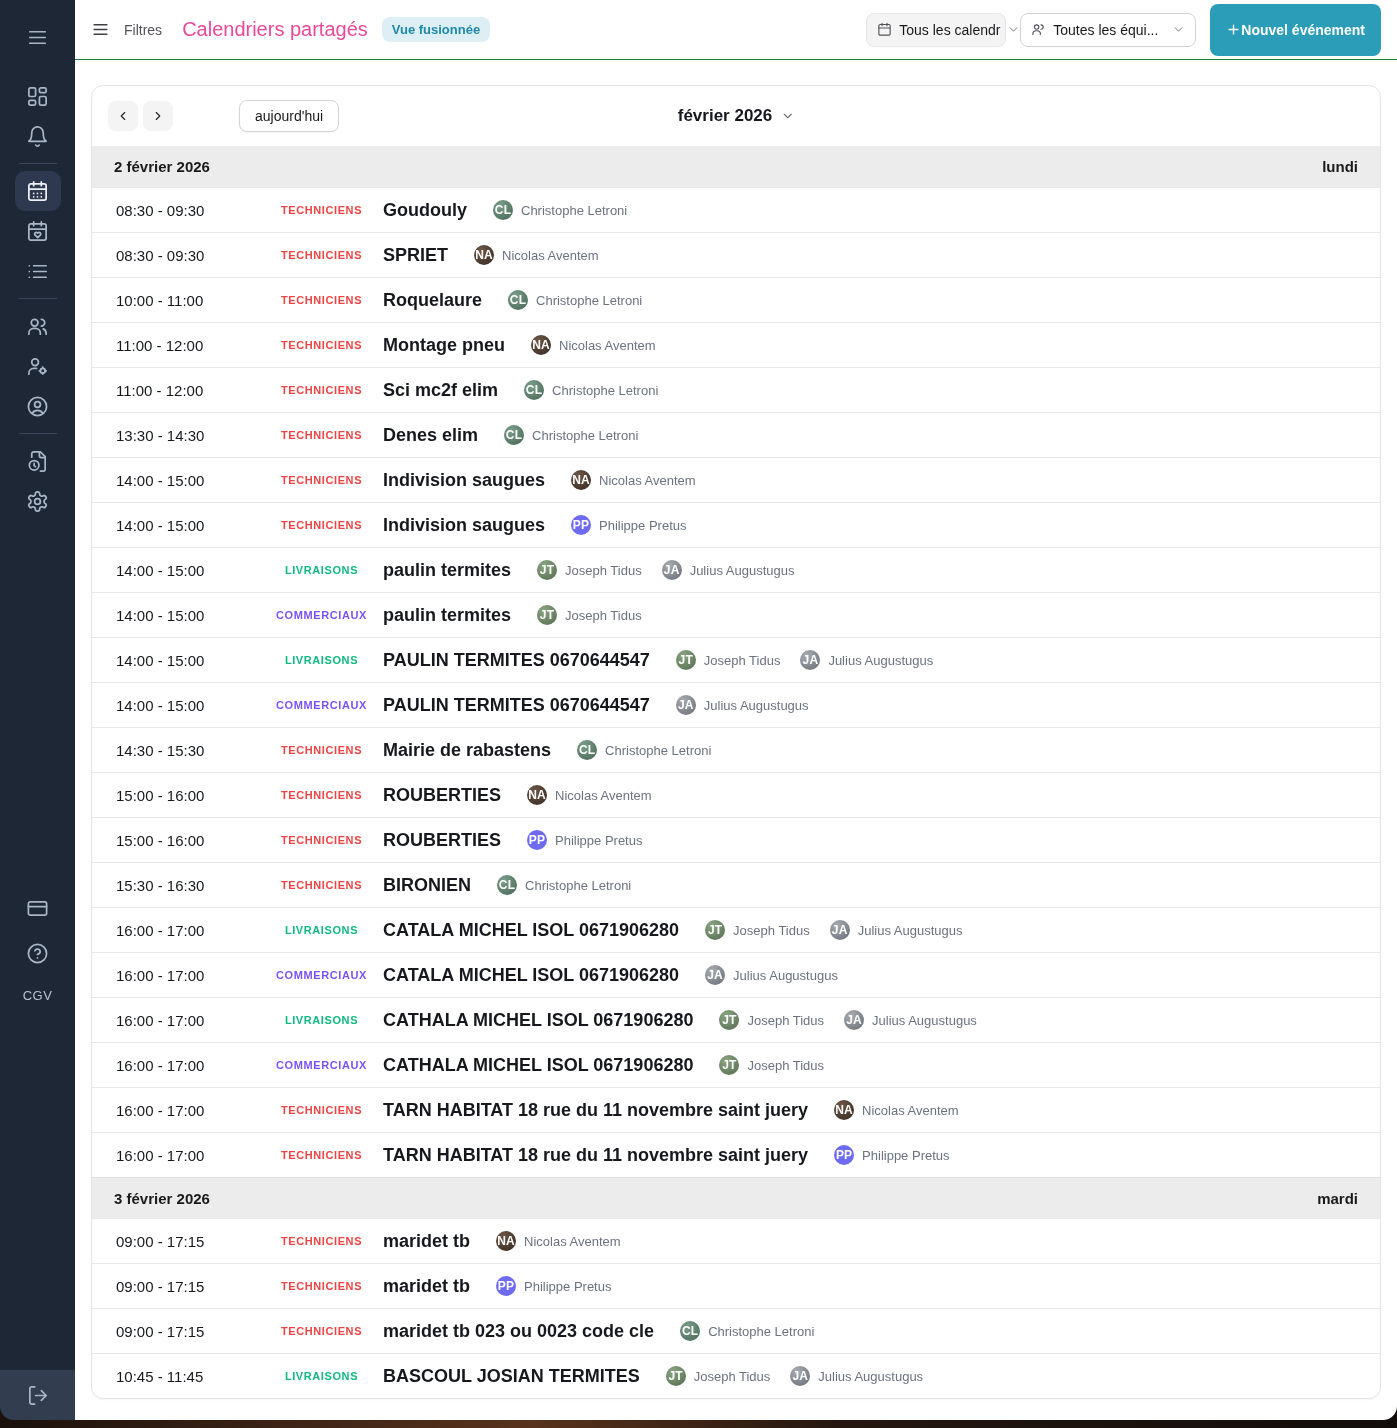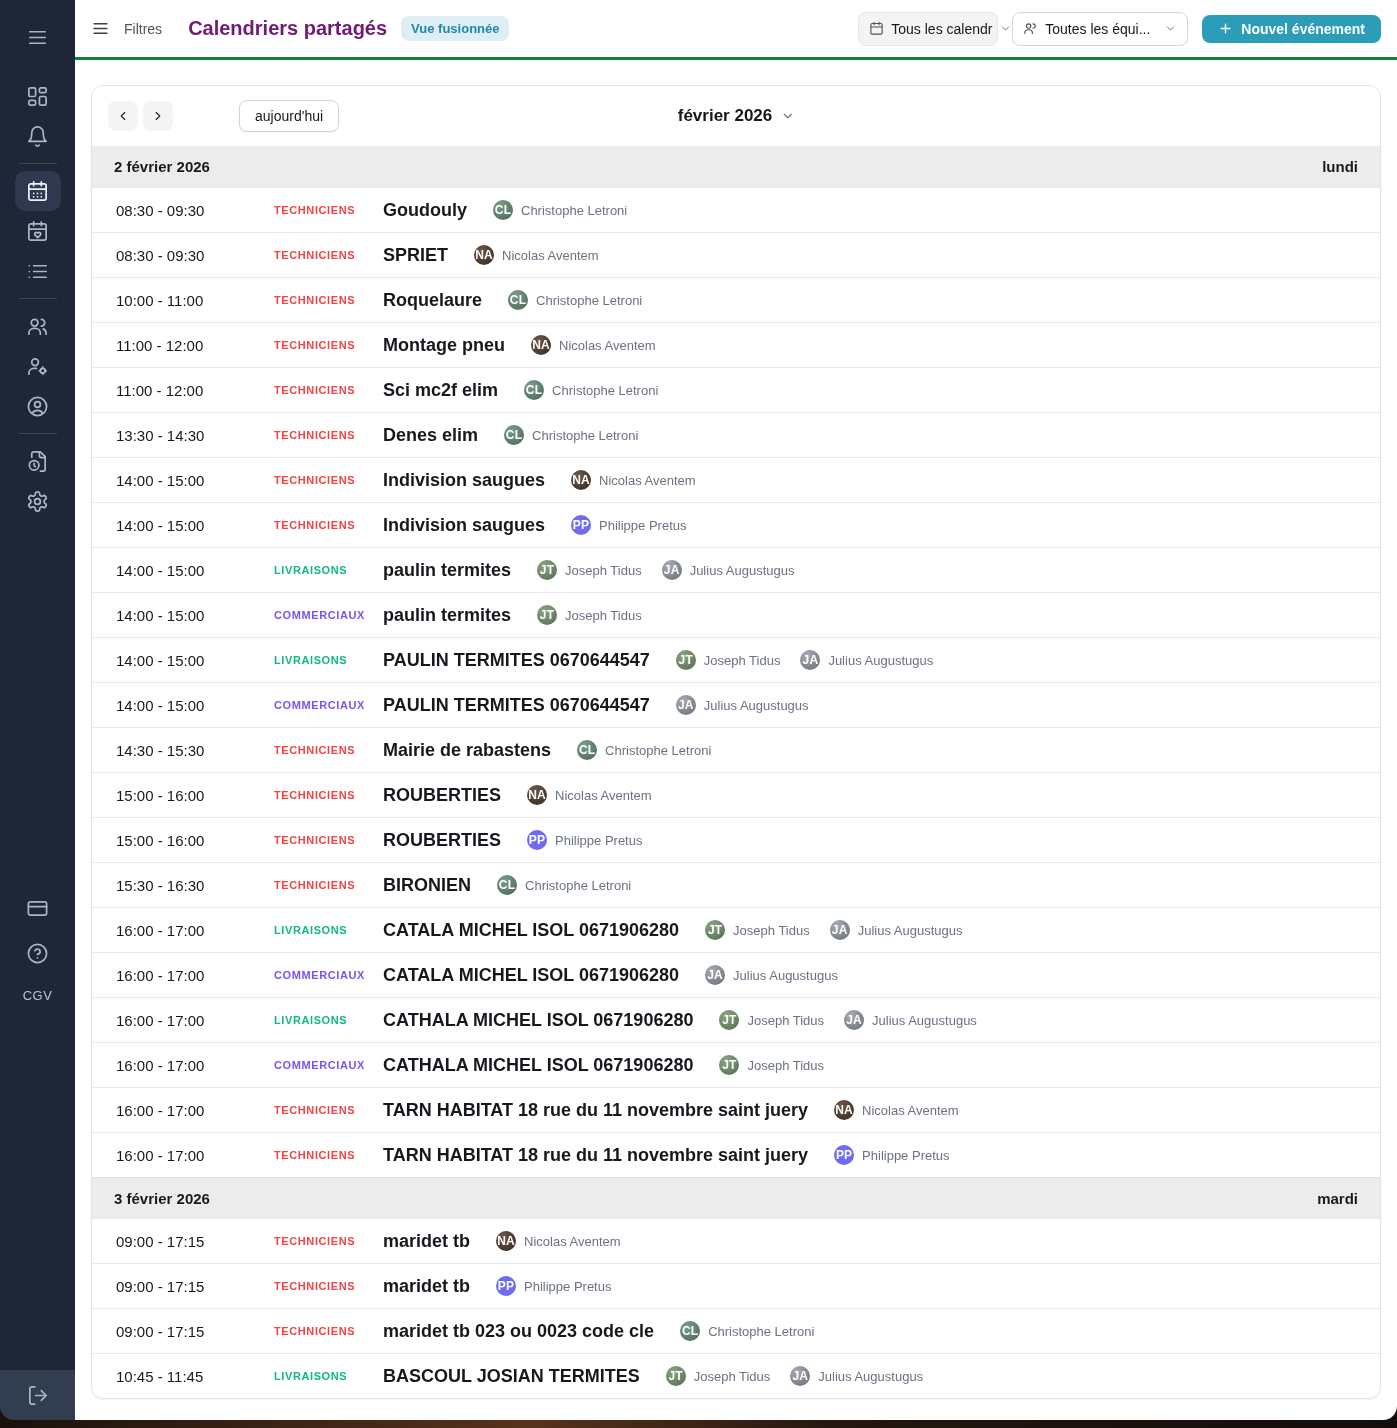--- a/index.html
+++ b/index.html
@@ -15,39 +15,39 @@
     color:#aab6c6; cursor:pointer; border-radius:10px; flex:none; }
   .sicon svg { width:23px; height:23px; stroke:currentColor; fill:none; stroke-width:1.8; stroke-linecap:round; stroke-linejoin:round; }
   .sicon.active { background:#2e3950; color:#eef2f8; }
   .sdivider { width:38px; height:1px; background:#39465c; margin:7px 0; flex:none; }
   .cgv { color:#b9c3d2; font-size:13px; letter-spacing:.5px; margin-top:14px; }
   .sfooter { margin-top:auto; width:75px; height:50px; background:#323d4f; display:flex; align-items:center; justify-content:center; }
 
   
   .main { flex:1; background:#ffffff; display:flex; flex-direction:column; min-width:0; }
 
-  .topbar { height:60px; border-bottom:3px solid #15803d; display:flex; align-items:center; padding:0 16px; gap:14px; flex:none; }
+  .topbar { height:60px; border-bottom:1px solid #15803d; display:flex; align-items:center; padding:0 16px; gap:14px; flex:none; }
   .tb-menu { color:#3f3f46; display:flex; cursor:pointer; }
   .tb-menu svg { width:19px; height:19px; stroke:currentColor; stroke-width:2; stroke-linecap:round; }
   .tb-filtres { font-size:14px; color:#52525b; cursor:pointer; }
-  .tb-title { font-size:20px; font-weight:700; color:#701a75; margin-left:12px; white-space:nowrap; }
+  .tb-title { font-size:20px; font-weight:400; color:#ec4899; margin-left:6px; white-space:nowrap; }
   .tb-badge { background:#ddeef5; color:#2089a8; font-size:13px; font-weight:600; padding:5px 10px; border-radius:8px; white-space:nowrap; }
   .tb-right { margin-left:auto; display:flex; align-items:center; gap:14px; }
   .searchbox { width:235px; height:34px; border:1px solid #d4d4d8; border-radius:8px; display:flex; align-items:center; padding:0 10px; gap:7px; background:#fff; }
   .searchbox svg { width:15px; height:15px; stroke:#71717a; fill:none; stroke-width:2; stroke-linecap:round; flex:none; }
   .searchbox input { border:none; outline:none; font-size:14px; color:#27272a; width:100%; font-family:inherit; background:transparent; }
   .searchbox input::placeholder { color:#3f3f46; }
   .dd { height:34px; border-radius:8px; display:flex; align-items:center; padding:0 10px; gap:7px; font-size:14px; color:#18181b; cursor:pointer; white-space:nowrap; }
   .dd svg { width:15px; height:15px; stroke:#52525b; fill:none; stroke-width:1.8; stroke-linecap:round; stroke-linejoin:round; flex:none; }
   .dd .chev { width:13px; height:13px; stroke:#71717a; }
   .dd-gray { background:#f4f4f5; border:1px solid #e7e7ea; width:140px; }
   .dd-white { background:#fff; border:1px solid #d4d4d8; width:176px; }
   .dd-white .chev { margin-left:auto; }
-  .btn-new { height:28px; background:#2b9db8; color:#fff; border:none; border-radius:8px; font-size:14px; font-weight:600;
-    display:flex; align-items:center; gap:8px; padding:0 16px; cursor:pointer; font-family:inherit; white-space:nowrap; }
+  .btn-new { height:52px; background:#2b9db8; color:#fff; border:none; border-radius:8px; font-size:14px; font-weight:600;
+    display:flex; align-items:center; padding:0 16px; cursor:pointer; font-family:inherit; white-space:nowrap; }
   .btn-new svg { width:15px; height:15px; stroke:#fff; stroke-width:2.2; stroke-linecap:round; }
 
   
   .content { flex:1; padding:25px 16px 15px; overflow:hidden; }
   .card { border:1px solid #e4e4e7; border-radius:12px; background:#fff; box-shadow:0 1px 2px rgba(0,0,0,.04); overflow:hidden; }
 
   .cal-toolbar { display:flex; align-items:center; padding:14px 16px;gap:42px; }
   .navbtns { display:flex; gap:5px; }
   .navbtn { width:30px; height:30px; background:#f4f4f5; border:none; border-radius:8px; display:flex; align-items:center; justify-content:center; cursor:pointer; }
   .navbtn svg { width:14px; height:14px; stroke:#27272a; fill:none; stroke-width:2; stroke-linecap:round; stroke-linejoin:round; }
@@ -61,21 +61,21 @@
   .viewbtn { border:none; background:transparent; font-size:13px; color:#3f3f46; padding:6px 12px; border-radius:6px; cursor:pointer; font-family:inherit; white-space:nowrap; }
   .viewbtn.active { background:#2b9db8; color:#fff; font-weight:500; }
 
   
   .day-header { background:#ececec; height:41px; display:flex; align-items:center; padding:0 22px; border-top:1px solid #e0e0e0; }
   .day-header:first-child { border-top:none; }
   .day-date { font-size:15px; font-weight:700; color:#1a1a1a; }
   .day-weekday { margin-left:auto; font-size:15px; font-weight:700; color:#1a1a1a; }
   .event-row { height:45px; display:flex; align-items:center; padding-left:24px; padding-right:16px; border-top:1px solid #e8e8e8; cursor:pointer; }
   .ev-time { width:158px; font-size:15px; font-weight:500; color:#16181d; flex:none; }
-  .ev-cat { width:95px; font-size:11px; font-weight:700; letter-spacing:.6px; text-align:left; flex:none; }
+  .ev-cat { width:95px; font-size:11px; font-weight:700; letter-spacing:.6px; text-align:center; flex:none; }
   .ev-title { margin-left:14px; font-size:18px; font-weight:600; color:#16181d; white-space:nowrap; }
   .ev-att { margin-left:26px; display:flex; align-items:center; gap:20px; }
   .attendee { display:flex; align-items:center; gap:8px; }
   .avatar { width:20px; height:20px; border-radius:50%; color:#fff; font-size:12px; font-weight:700;
     display:flex; align-items:center; justify-content:center; flex:none; letter-spacing:.2px; }
   .aname { font-size:13px; color:#6b7280; white-space:nowrap; }
 </style>
 </head>
 <body>
 

